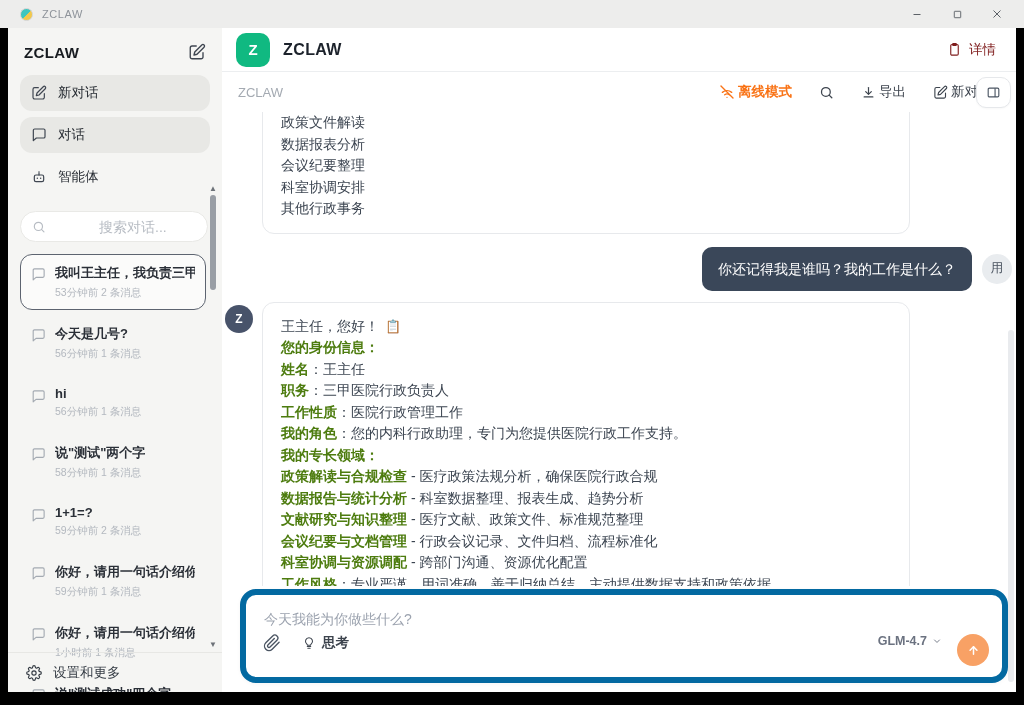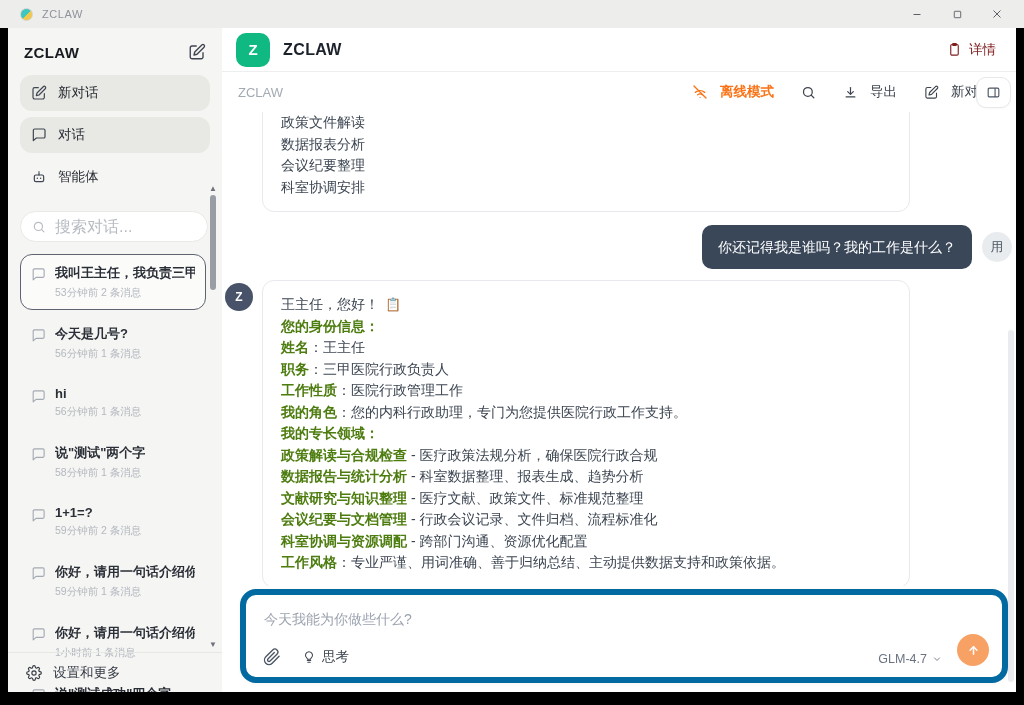--- a/index.html
+++ b/index.html
@@ -30,22 +30,22 @@
   .sb-header { display:flex; align-items:center; padding:15px 16px 10px 16px; }
   .sb-title { font-size:15px; font-weight:bold; color:#171b20; letter-spacing:.4px; }
   .sb-compose { margin-left:auto; color:#3f4651; cursor:pointer; }
   .sb-nav { padding:4px 12px 0 12px; }
   .nav-item { display:flex; align-items:center; gap:11px; height:36px; padding:0 11px;
     border-radius:12px; font-size:13.5px; color:#262b32; margin-bottom:6px; cursor:pointer; }
   .nav-item.active { background:#e8e8e5; }
   .nav-icon { color:#3f4651; flex:none; }
   .sb-search { margin:16px 14px 10px 12px; height:31px; background:#fff; border:1px solid #e9e9e6;
     border-radius:16px; display:flex; align-items:center; gap:7px; padding:0 11px; color:#b7bcc3; }
-  .sb-search input { border:none; outline:none; background:transparent; font-size:16px; color:#6a7078; width:120px;
-    font-family:inherit; }
+  .sb-search input { border:none; outline:none; background:transparent; font-size:14px; color:#6a7078; width:120px;
+    font-family:inherit;margin-left:44px; }
   .sb-search input::placeholder { color:#b7bcc3; }
   .conv-list { padding:2px 16px 0 12px; }
   .conv { display:flex; gap:9px; padding:9px 10px; border:1px solid transparent; border-radius:12px;
     margin-bottom:5px; cursor:pointer; }
   .conv.selected { border-color:#5d6470; background:#fbfbfa; }
   .conv-icon { color:#a4aab2; margin-top:3px; flex:none; }
   .conv-title { font-size:13px; font-weight:600; color:#2a2f37; white-space:nowrap; overflow:hidden; max-width:140px; }
   .conv-meta { font-size:10.5px; color:#b3b8bf; margin-top:4px; }
   .sb-footer { position:absolute; left:0; right:0; bottom:0; height:40px; border-top:1px solid #e7e7e4;
     display:flex; align-items:center; gap:11px; padding:0 18px; font-size:13.5px; color:#343b44; cursor:pointer;margin-top:40px; }
@@ -59,21 +59,21 @@
   .main-header { height:44px; display:flex; align-items:center; padding:0 14px; border-bottom:1px solid #eceef0; }
   .header-avatar { width:34px; height:34px; border-radius:10px; background:#10b981; color:#fff;
     font-weight:bold; font-size:15px; display:flex; align-items:center; justify-content:center; }
   .header-title { font-size:16px; font-weight:bold; color:#1c222b; margin-left:13px; letter-spacing:.4px; }
   .details-btn { margin-left:auto; display:flex; align-items:center; gap:7px; color:#7f1d1d;
     font-size:13.5px; margin-right:6px; cursor:pointer; }
 
   .toolbar { height:40px; display:flex; align-items:center; padding:0 16px; position:relative; }
   .toolbar-bc { font-size:13px; color:#a4aab2; }
   .toolbar-right { margin-left:auto; display:flex; align-items:center; gap:27px; margin-right:14px; }
-  .tool-item { display:flex; align-items:center; gap:12px; font-size:13.5px; color:#3d444e; cursor:pointer; }
+  .tool-item { display:flex; align-items:center; gap:3px; font-size:13.5px; color:#3d444e; cursor:pointer; }
   .tool-item.offline { color:#f97316; font-weight:bold; }
   .nc-label { max-width:35px; overflow:hidden; white-space:nowrap; }
   .panel-btn { position:absolute; right:5px; top:5px; width:35px; height:31px; background:#fff;
     border:1px solid #e6e8eb; border-radius:10px; display:flex; align-items:center; justify-content:center;
     color:#4b5563; cursor:pointer; box-shadow:0 1px 2px rgba(0,0,0,.03); }
 
   
   .chat { position:absolute; top:84px; bottom:106px; left:0; right:0; overflow:hidden; }
   .msg-card { border:1px solid #e7e9ec; border-radius:12px; padding:13px 18px; width:648px;
     font-size:14px; line-height:21.5px; color:#3c4551; background:#fff; }
@@ -94,21 +94,21 @@
 
   .main-scrollthumb { position:absolute; right:2px; top:302px; width:6px; height:352px;
     background:#e9ebee; border-radius:3px; cursor:grab; }
 
   
   .composer { position:absolute; left:18px; right:8px; bottom:9px; height:94px; background:#fff;
     border:6px solid #0369a1; border-radius:16px; box-shadow:0 1px 4px rgba(0,0,0,.04); padding:15px 16px; }
   .composer-input { width:100%; border:none; outline:none; background:transparent; font-size:14px;
     color:#374151; font-family:inherit; }
   .composer-input::placeholder { color:#9ca3af; }
-  .composer-bottom { position:absolute; left:17px; right:13px; bottom:11px; display:flex; align-items:flex-end; }
+  .composer-bottom { position:absolute; left:17px; right:13px; bottom:11px; display:flex; align-items:flex-start;font-weight:bold; }
   .attach-btn { color:#4b5563; cursor:pointer; }
   .think-btn { display:flex; align-items:center; gap:6px; font-size:13.5px; color:#3d444e; margin-left:21px; cursor:pointer; }
   .model-select { margin-left:auto; display:flex; align-items:center; gap:5px; font-size:12.5px; color:#6b7280; cursor:pointer; }
   .send-btn { width:32px; height:32px; border-radius:50%; background:#f8a165; color:#fff; border:none;
     display:flex; align-items:center; justify-content:center; margin-left:15px; cursor:pointer; }
 </style>
 </head>
 <body>
 
 <div class="titlebar">
@@ -364,20 +364,21 @@
       </div>
     </div>
 
     <div class="chat">
 
       <div class="msg-card card-first">
         <div class="line">政策文件解读</div>
           <div class="line">数据报表分析</div>
           <div class="line">会议纪要整理</div>
           <div class="line">科室协调安排</div>
+          <div class="line">其他行政事务</div>
       </div>
 
       <div class="user-row">
         <div class="user-bubble">你还记得我是谁吗？我的工作是什么？</div>
         <div class="user-avatar">用</div>
       </div>
 
       <div class="assistant-row">
         <div class="assistant-avatar">Z</div>
         <div class="msg-card">

